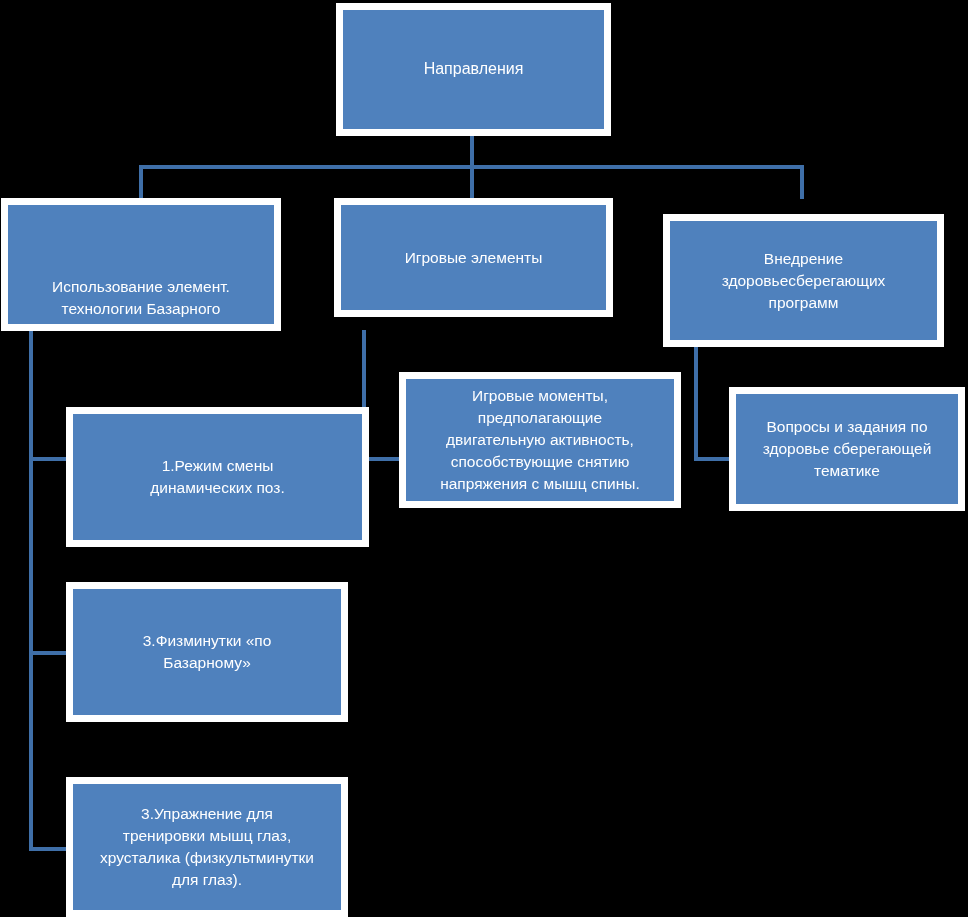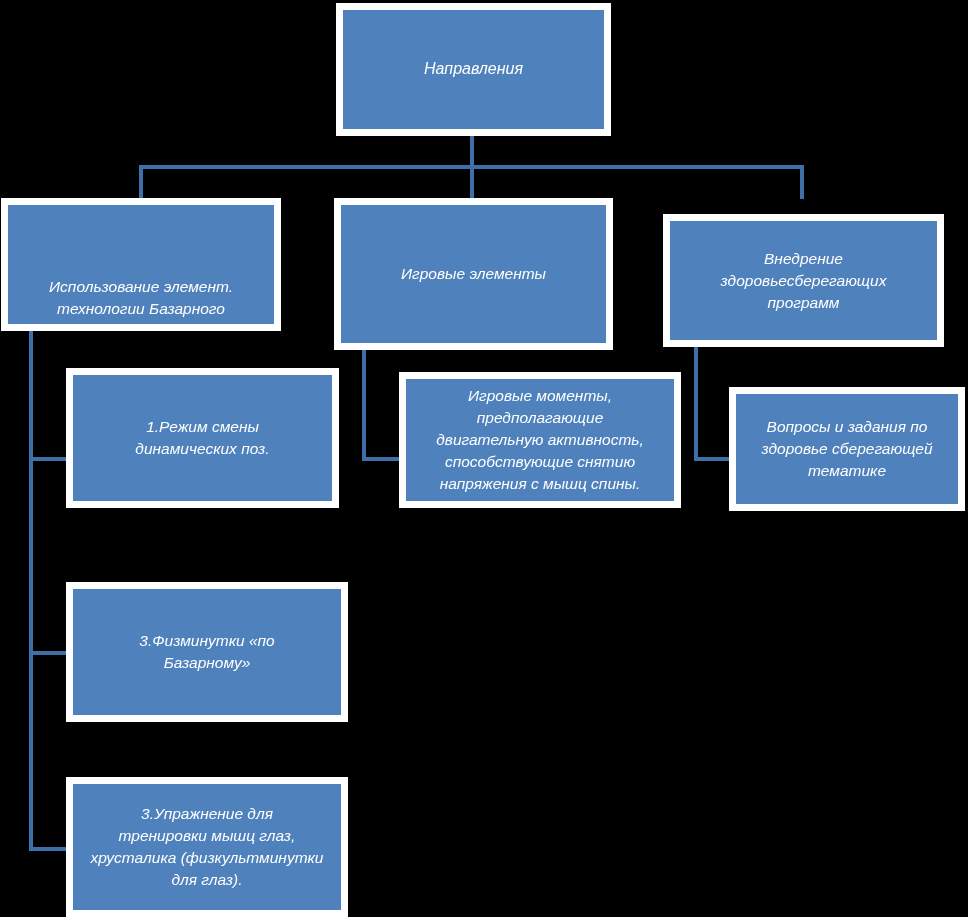--- a/index.html
+++ b/index.html
@@ -7,21 +7,20 @@
     padding: 0;
     background: #000000;
   }
   #canvas {
     position: relative;
     width: 968px;
     height: 917px;
     background: #000000;
     overflow: hidden;
     font-family: "Liberation Sans", sans-serif;
-    font-style: italic;
   }
   .node {
     position: absolute;
     box-sizing: border-box;
     background: #4f81bd;
     border: 7px solid #ffffff;
     display: flex;
     align-items: center;
     justify-content: center;
     text-align: center;
@@ -63,30 +62,30 @@
   <div class="connector h" style="left:694px; top:457px; width:45px;"></div>
 
   <div class="node root" style="left:336px; top:3px; width:275px; height:133px;">
     <span>Направления</span>
   </div>
 
   <div class="node" style="left:1px; top:198px; width:280px; height:133px;align-items:flex-end;">
     <span>Использование элемент.
 технологии Базарного</span>
   </div>
-  <div class="node" style="left:334px; top:198px; width:279px; height:152px;">
+  <div class="node" style="left:334px; top:198px; width:279px; height:119px;">
     <span>Игровые элементы</span>
   </div>
   <div class="node" style="left:663px; top:198px; width:281px; height:133px;margin-top:16px;">
     <span>Внедрение
 здоровьесберегающих
 программ</span>
   </div>
 
-  <div class="node" style="left:66px; top:368px; width:273px; height:140px;">
+  <div class="node" style="left:66px; top:407px; width:303px; height:140px;">
     <span>1.Режим смены
 динамических поз.</span>
   </div>
   <div class="node" style="left:399px; top:372px; width:282px; height:136px;">
     <span>Игровые моменты,
 предполагающие
 двигательную активность,
 способствующие снятию
 напряжения с мышц спины.</span>
   </div>

